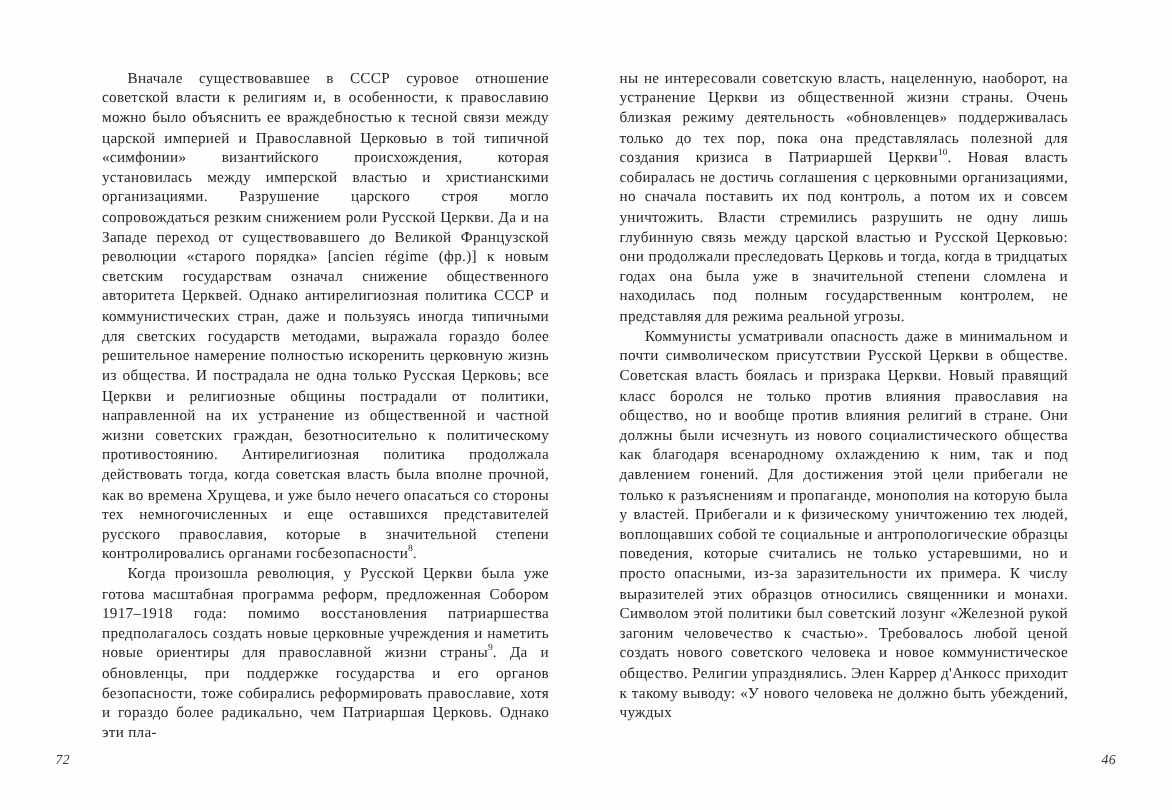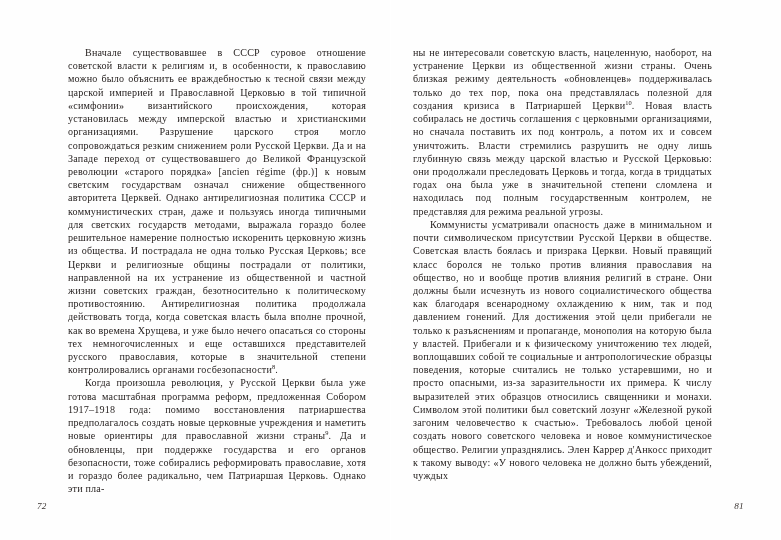--- a/index.html
+++ b/index.html
@@ -94,16 +94,16 @@
   </div>
 
   <div class="page" id="page-right">
     <div class="textblock" id="col-right">
 
       <p class="para cont"><span>ны не интересовали советскую власть, нацеленную, наоборот, на устранение Церкви из общественной жизни страны. Очень близкая режиму деятельность «обновленцев» поддерживалась только до тех пор, пока она представлялась полезной для создания кризиса в Патриаршей Церкви</span><span class="fn">10</span><span>. Новая власть собиралась не достичь соглашения с церковными организациями, но сначала поставить их под контроль, а потом их и совсем уничтожить. Власти стремились разрушить не одну лишь глубинную связь между царской властью и Русской Церковью: они продолжали преследовать Церковь и тогда, когда в тридцатых годах она была уже в значительной степени сломлена и находилась под полным государственным контролем, не представляя для режима реальной угрозы.</span></p>
 
       <p class="para"><span>Коммунисты усматривали опасность даже в минимальном и почти символическом присутствии Русской Церкви в обществе. Советская власть боялась и призрака Церкви. Новый правящий класс боролся не только против влияния православия на общество, но и вообще против влияния религий в стране. Они должны были исчезнуть из нового социалистического общества как благодаря всенародному охлаждению к ним, так и под давлением гонений. Для достижения этой цели прибегали не только к разъяснениям и пропаганде, монополия на которую была у властей. Прибегали и к физическому уничтожению тех людей, воплощавших собой те социальные и антропологические образцы поведения, которые считались не только устаревшими, но и просто опасными, из-за заразительности их примера. К числу выразителей этих образцов относились священники и монахи. Символом этой политики был советский лозунг «Железной рукой загоним человечество к счастью». Требовалось любой ценой создать нового советского человека и новое коммунистическое общество. Религии упразднялись. Элен Каррер д'Анкосс приходит к такому выводу: «У нового человека не должно быть убеждений, чуждых</span><span class="fn"></span><span></span></p>
 
     </div>
-    <div class="folio" id="folio-right">81</div>
+    <div class="folio" id="folio-right">46</div>
   </div>
 
 </div>
 
 </body></html>

